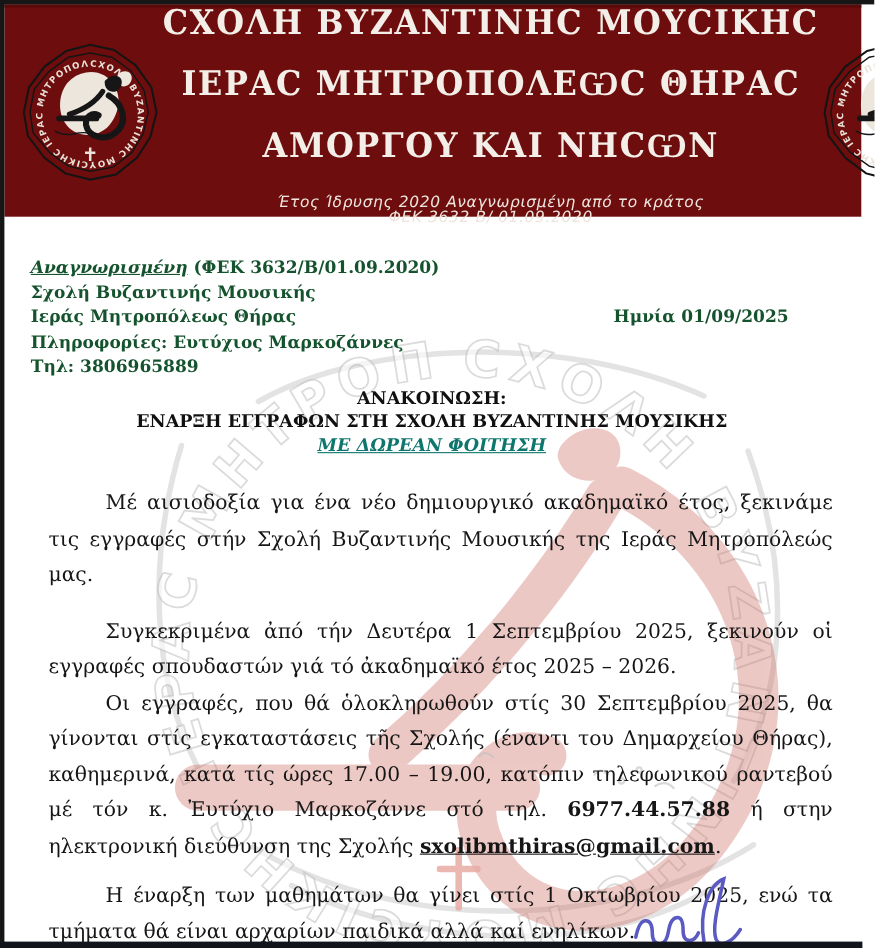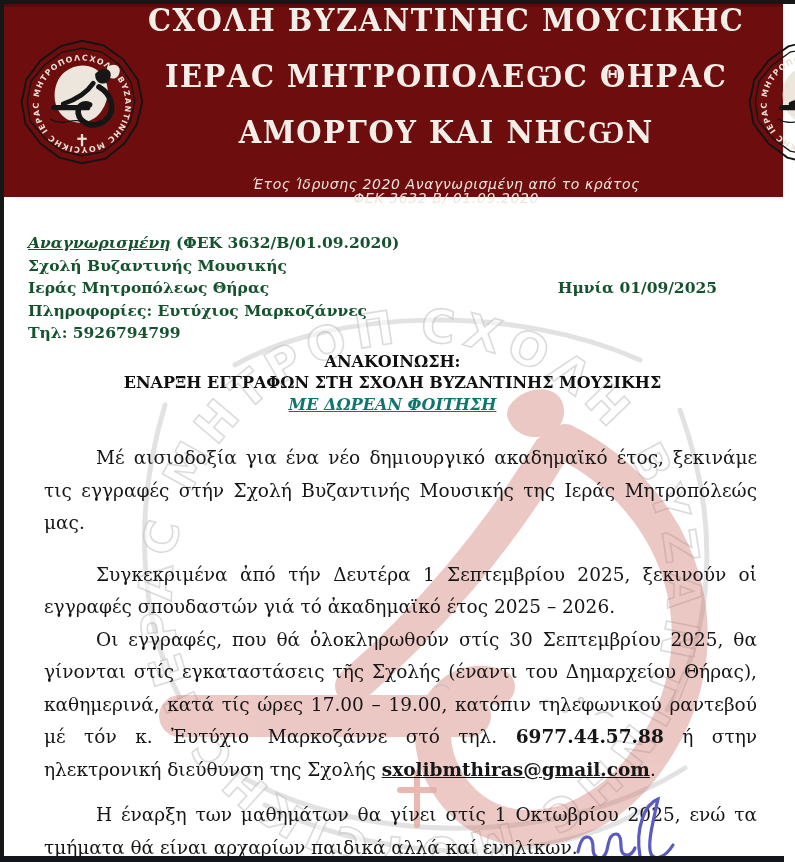--- a/index.html
+++ b/index.html
@@ -169,21 +169,21 @@
     <div class="info">
       <div>
         <span class="recognized">Αναγνωρισμένη</span><span> (ΦΕΚ 3632/Β/01.09.2020)</span>
       </div>
       <div>Σχολή Βυζαντινής Μουσικής</div>
       <div class="info-line3">
         <span>Ιεράς Μητροπόλεως Θήρας</span>
         <span class="date">Ημνία 01/09/2025</span>
       </div>
       <div>Πληροφορίες: Ευτύχιος Μαρκοζάννες</div>
-      <div>Τηλ: 5926794799</div>
+      <div>Τηλ: 3806965889</div>
     </div>
 
     <div class="headings">
       <div>ΑΝΑΚΟΙΝΩΣΗ:</div>
       <div>ΕΝΑΡΞΗ ΕΓΓΡΑΦΩΝ ΣΤΗ ΣΧΟΛΗ ΒΥΖΑΝΤΙΝΗΣ ΜΟΥΣΙΚΗΣ</div>
       <div class="free-line">ΜΕ ΔΩΡΕΑΝ ΦΟΙΤΗΣΗ</div>
     </div>
 
     <div class="body">
       <p class="p1">Μέ αισιοδοξία για ένα νέο δημιουργικό ακαδημαϊκό έτος, ξεκινάμε  τις εγγραφές στήν Σχολή Βυζαντινής Μουσικής  της Ιεράς Μητροπόλεώς μας.</p>

